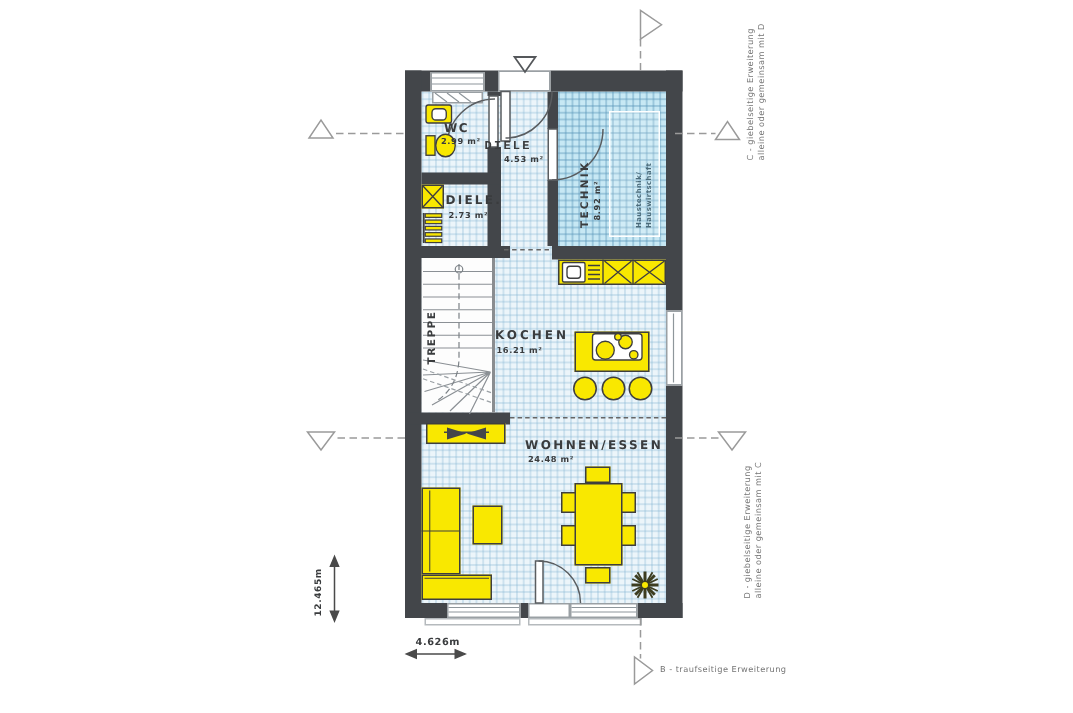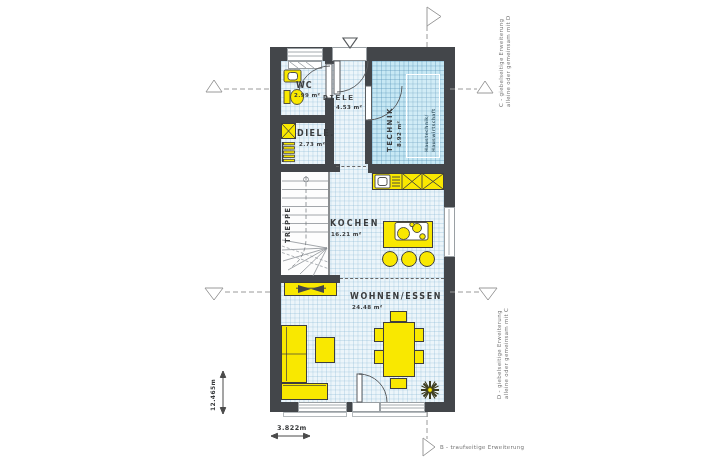--- a/index.html
+++ b/index.html
@@ -226,21 +226,21 @@
 
   <div class="lbl vert" style="left:284px;top:243px;font-size:7px;letter-spacing:1px;">TREPPE</div>
 
   <div class="lbl" style="left:330px;top:219px;letter-spacing:2px;">KOCHEN</div>
   <div class="area" style="left:331px;top:231px;">16.21 m²</div>
 
   <div class="lbl" style="left:350px;top:292px;letter-spacing:1.6px;">WOHNEN/ESSEN</div>
   <div class="area" style="left:352px;top:304px;">24.48 m²</div>
 
   <div class="dim vert" style="left:209px;top:411px;font-size:6px;">12.465m</div>
-  <div class="dim" style="left:277px;top:424px;">3.822m</div>
+  <div class="dim" style="left:277px;top:424px;">4.626m</div>
 
   <div class="note vert abs" style="left:498px;top:107px;">
     <span style="display:block">C - giebelseitige Erweiterung</span>
     <span style="display:block">alleine oder gemeinsam mit D</span>
   </div>
   <div class="note vert abs" style="left:496px;top:399px;">
     <span style="display:block">D - giebelseitige Erweiterung</span>
     <span style="display:block">alleine oder gemeinsam mit C</span>
   </div>
   <div class="note abs" style="left:440px;top:444px;">B - traufseitige Erweiterung</div>

